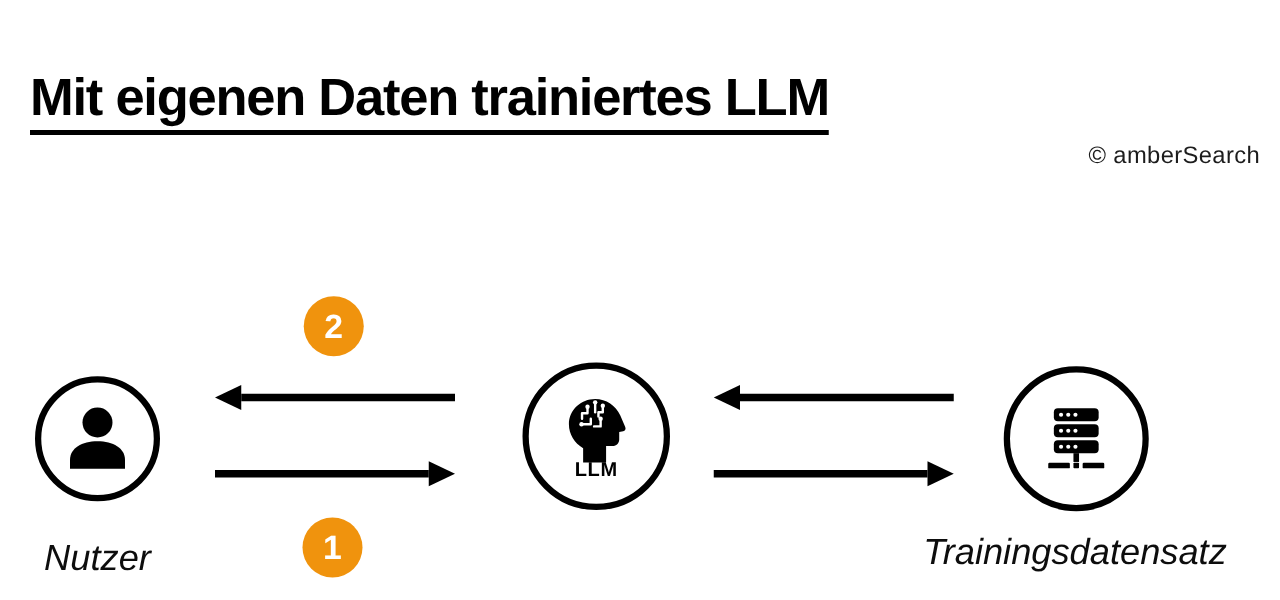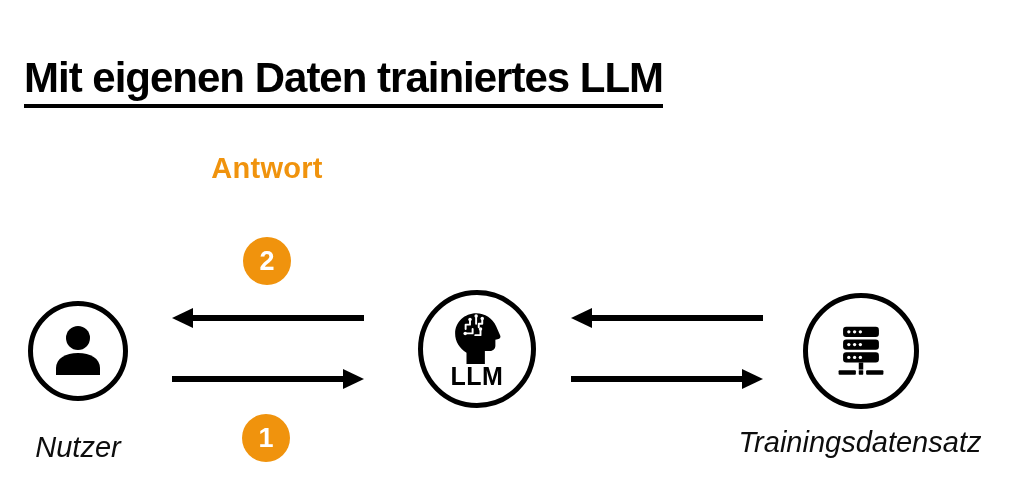--- a/index.html
+++ b/index.html
@@ -20,21 +20,21 @@
     font-size:19px; font-weight:400; color:#1c1c1c; letter-spacing:0.3px;
   }
   
   .node-circle {
     position:absolute; border:5px solid #000; border-radius:50%; background:#fff;
     display:flex; flex-direction:column; align-items:center; justify-content:center;
   }
   .node-user     { left:28px;  top:255px; width:100px; height:100px; }
   .node-llm      { left:418px; top:244px; width:118px; height:118px; }
   .node-training { left:803px; top:247px; width:116px; height:116px; }
-  .llm-caption { font-size:25px; font-weight:700; margin-top:-3px; letter-spacing:0.5px; }
+  .llm-caption { font-size:16px; font-weight:700; margin-top:-3px; letter-spacing:0.5px; }
   .node-label {
     position:absolute; font-style:italic; font-size:29px; font-weight:500;
     color:#0d0d0d; text-align:center; line-height:1.27;
   }
   .label-user     { left:-4px;  top:383px; width:164px; }
   .label-llm      { left:372px; top:383px; width:210px; }
   .label-training { left:710px; top:378px; width:300px; }
   
   .arrow { position:absolute; display:flex; align-items:center; height:20px; }
   .arrow .shaft { flex:1; height:6px; background:#000; }
@@ -60,22 +60,22 @@
   .flow-question { left:182px; top:424px; width:168px; }
   .icon-svg { display:block; }
 </style>
 </head>
 <body>
 
 <div class="canvas">
 
   <h1 class="title">Mit eigenen Daten trainiertes LLM</h1>
 
+  <div class="copyright">© amberSearch</div>
 
-  <div class="flow-label flow-answer">Antwort</div>
   <div class="badge badge-2">
     <span>2</span>
   </div>
 
   <div class="arrow arrow-tl">
     <div class="head-left"></div>
     <div class="shaft"></div>
   </div>
   <div class="arrow arrow-bl">
     <div class="shaft"></div>

